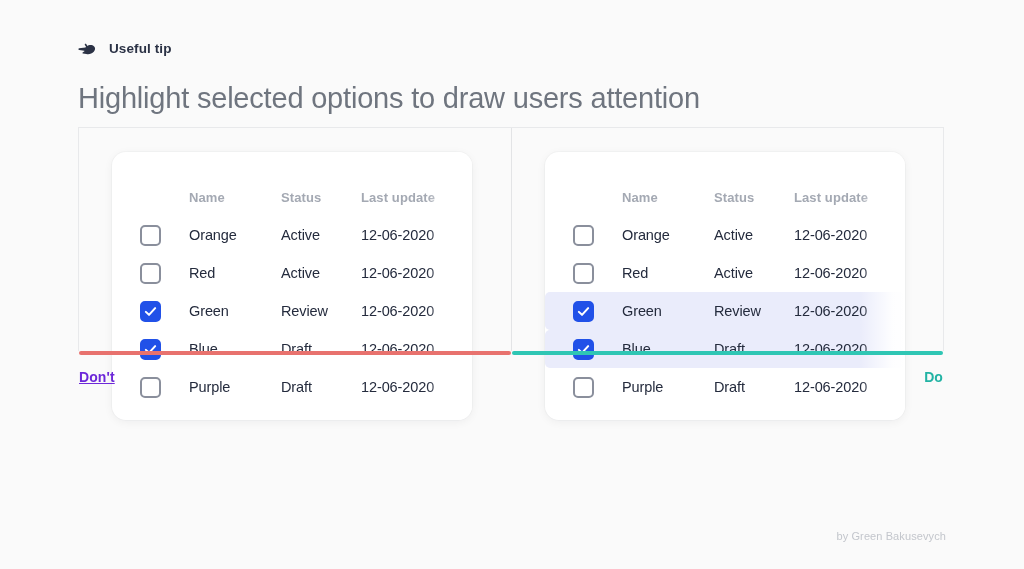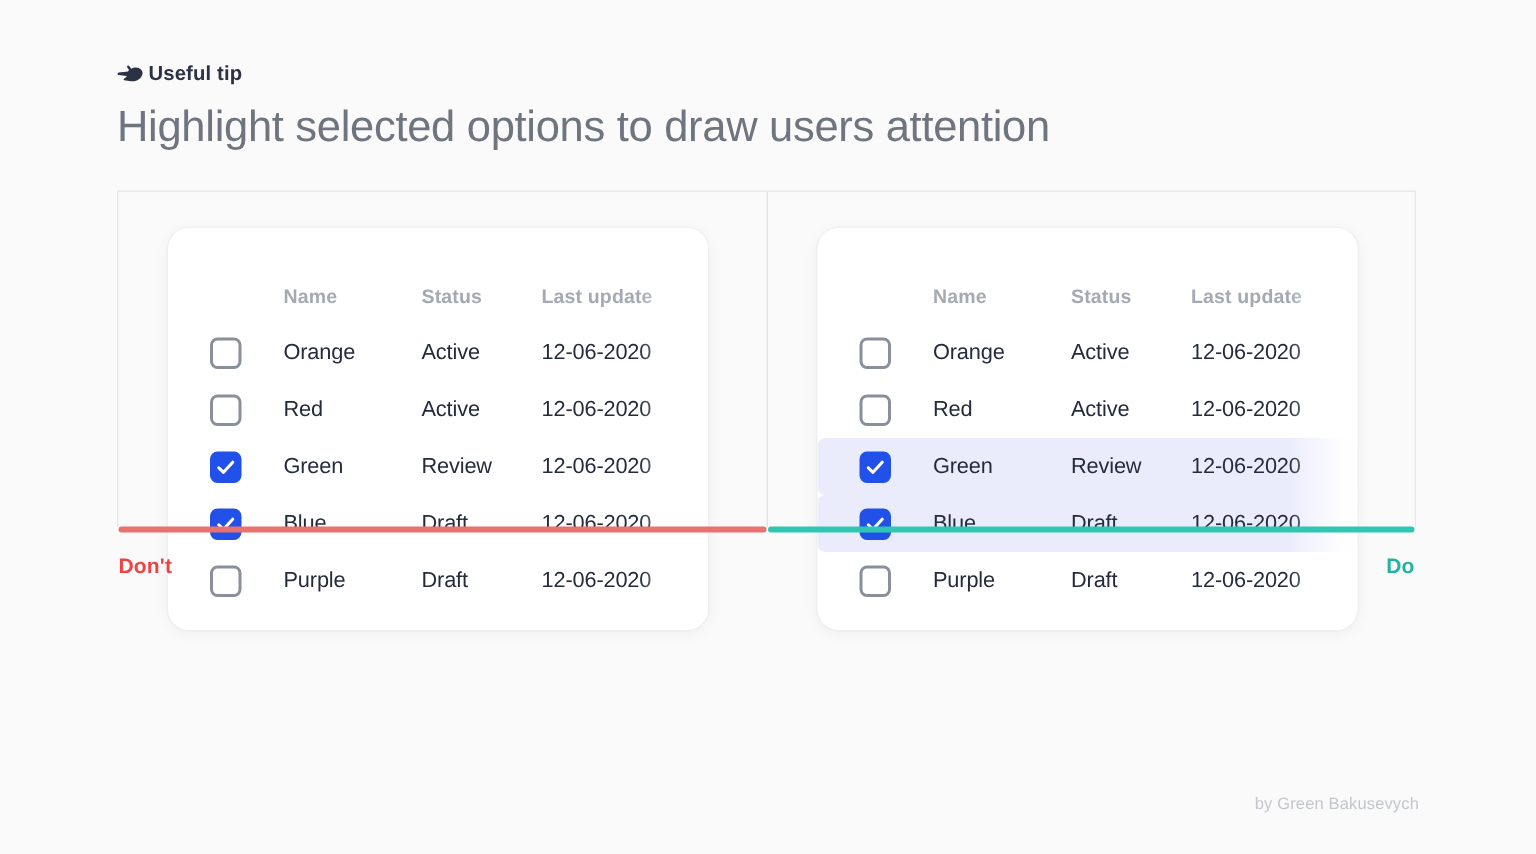--- a/index.html
+++ b/index.html
@@ -21,21 +21,21 @@
   .header {
     position: absolute;
     left: 78px;
     top: 38px;
     width: 880px;
   }
 
   .tip-line {
     display: flex;
     align-items: center;
-    gap: 3px;
+    gap: 13px;
     height: 20px;
   }
 
   .hand-icon {
     display: inline-block;
     width: 18px;
     height: 16px;
     color: #2B3245;
     flex: 0 0 auto;
     position: relative;
@@ -45,21 +45,21 @@
   .hand-icon svg { display: block; }
 
   .tip-label {
     font-size: 13.5px;
     font-weight: bold;
     color: #2B3245;
     letter-spacing: 0.1px;
   }
 
   .page-title {
-    margin-top: 11px;
+    margin-top: 24px;
     font-size: 29px;
     font-weight: 400;
     color: #6F757F;
     letter-spacing: -0.2px;
     white-space: nowrap;
   }
 
   
   .compare {
     position: absolute;
@@ -97,21 +97,21 @@
 
   .panel-caption {
     position: absolute;
     bottom: -34px;
     font-size: 14px;
     font-weight: bold;
     letter-spacing: 0.1px;
     white-space: nowrap;
   }
 
-  .panel-dont .panel-caption { left: 0; color: #ef4444; }
+  .panel-dont .panel-caption { left: 0; color: #6d28d9; text-decoration: underline; }
   .panel-do   .panel-caption { right: 0; color: #22B3A4; }
 
   
   .card {
     position: absolute;
     top: 24px;
     left: 33px;
     width: 360px;
     height: 268px;
     background: #FFFFFF;

